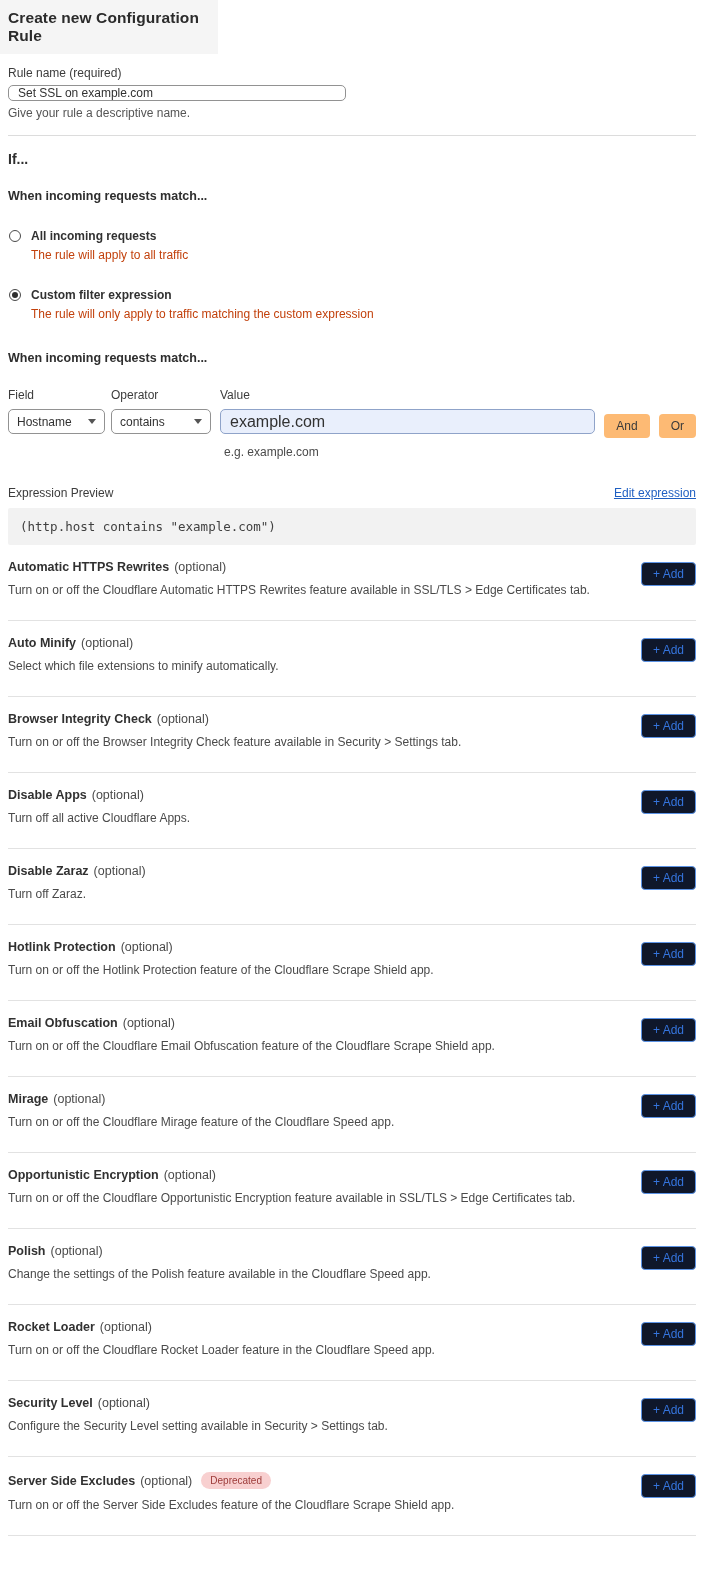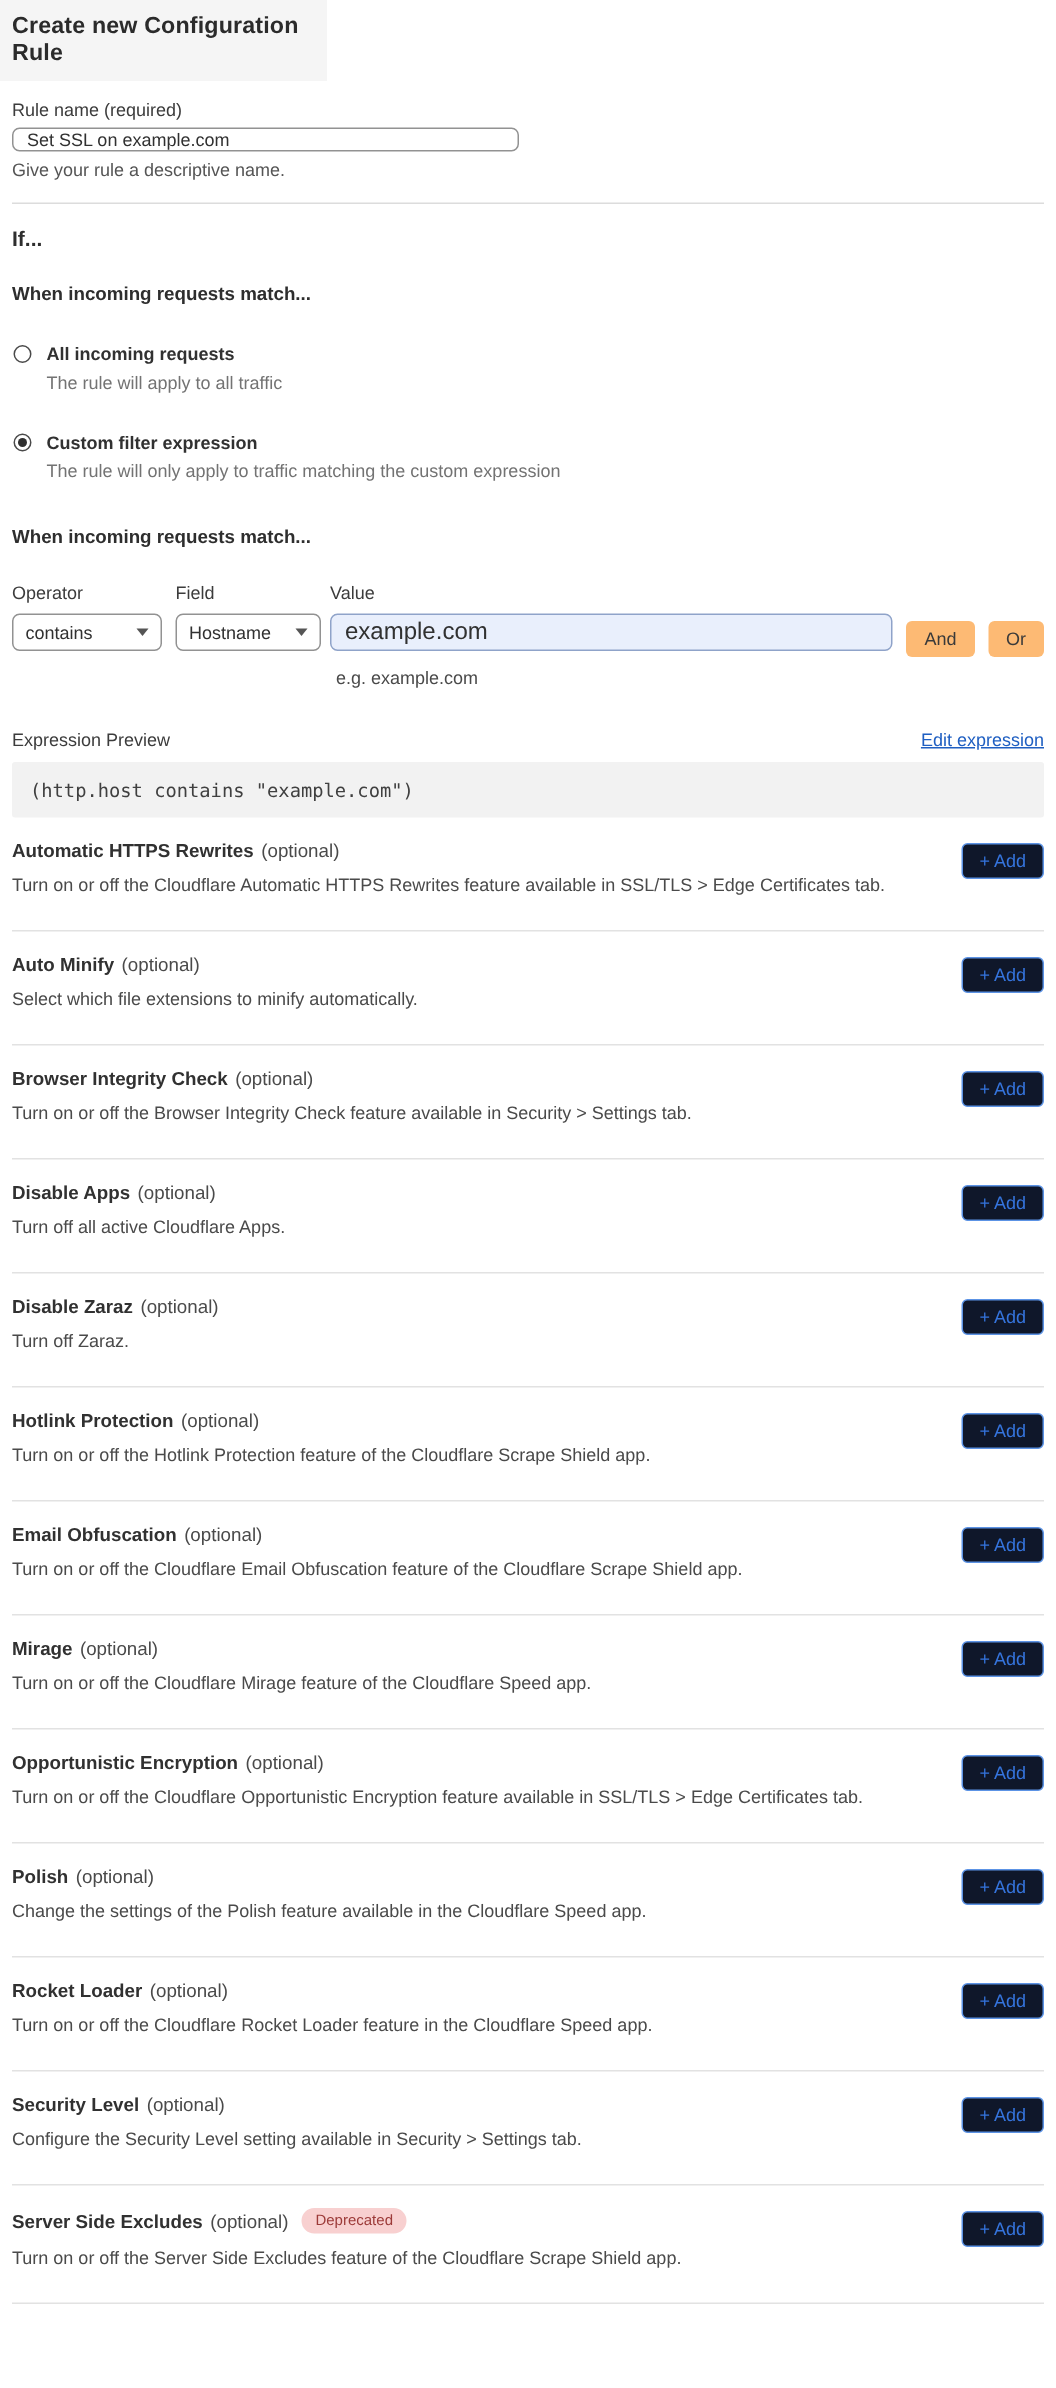--- a/index.html
+++ b/index.html
@@ -30,21 +30,21 @@
   .match-heading { font-size: 12.5px; font-weight: 700; margin-top: 22px; color: #2e2e2e; }
 
   .radio-option { display: flex; margin-top: 26px; align-items: flex-start; }
   .radio-circle {
     width: 12px; height: 12px; border: 1.5px solid #4a4a4a; border-radius: 50%;
     margin: 1px 10px 0 1px; flex: none; display: flex; align-items: center; justify-content: center;
     cursor: pointer; background: #fff;
   }
   .radio-circle.selected::after { content: ''; width: 6px; height: 6px; border-radius: 50%; background: #2f2f2f; }
   .radio-label { font-size: 12px; font-weight: 700; color: #313131; }
-  .radio-desc { font-size: 12px; color: #737373; margin-top: 5px; }
+  .radio-desc { font-size: 12px; color: #c2410c; margin-top: 5px; }
 
   .filter-row { display: flex; margin-top: 5px; align-items: flex-start; }
   .filter-col { display: flex; flex-direction: column; }
   .col-field { width: 97px; margin-right: 6px; }
   .col-operator { width: 100px; margin-right: 9px; }
   .col-value { flex: 1; }
   .col-label { font-size: 12px; color: #3c3c3c; margin: 18px 0 7px 0; }
 
   .select-box {
     height: 25px; border: 1px solid #929292; border-radius: 5px; background: #fff;
@@ -127,34 +127,34 @@
     <span class="radio-circle selected"></span>
     <div>
       <div class="radio-label">Custom filter expression</div>
       <div class="radio-desc">The rule will only apply to traffic matching the custom expression</div>
     </div>
   </div>
 
   <h3 class="match-heading" style="margin-top:30px;">When incoming requests match...</h3>
 
   <div class="filter-row">
+    <div class="filter-col col-field">
+      <span class="col-label">Field</span>
+      <div class="select-box">
+        <span>Hostname</span>
+        <span class="caret"></span>
+      </div>
+    </div>
     <div class="filter-col col-operator">
       <span class="col-label">Operator</span>
       <div class="select-box">
         <span>contains</span>
         <span class="caret"></span>
       </div>
     </div>
-    <div class="filter-col col-field">
-      <span class="col-label">Field</span>
-      <div class="select-box">
-        <span>Hostname</span>
-        <span class="caret"></span>
-      </div>
-    </div>
     <div class="filter-col col-value">
       <span class="col-label">Value</span>
       <input class="value-input" type="text" value="example.com" style="">
     </div>
     <div class="andor-wrap">
       <button class="andor-btn" style="margin-left:0;">And</button>
       <button class="andor-btn">Or</button>
     </div>
   </div>
   <div class="value-hint">e.g. example.com</div>

